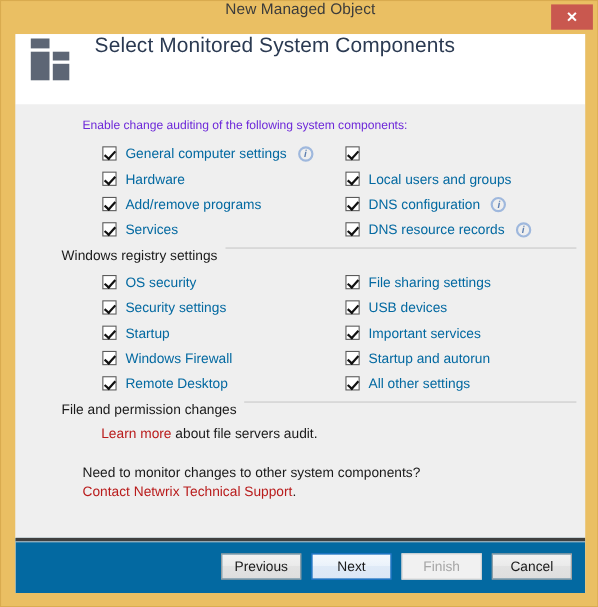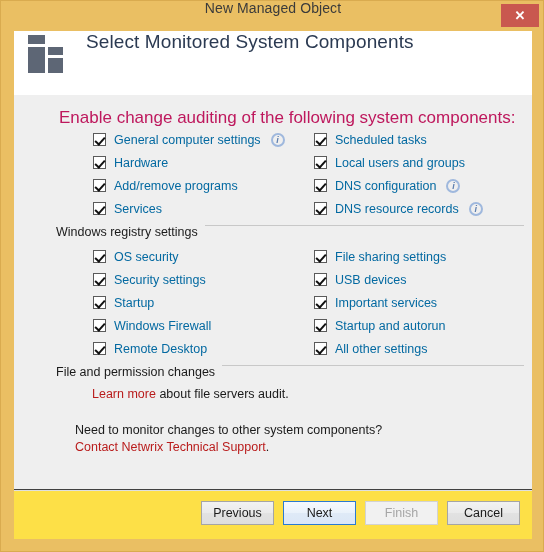--- a/index.html
+++ b/index.html
@@ -106,24 +106,24 @@
   .content {
     position: relative;
     height: 394px;
     background: #efefef;
     padding: 0;
     box-sizing: border-box;
   }
 
   .intro {
     position: absolute;
-    left: 45px;
+    left: 61px;
     top: 13px;
-    font-size: 17px;
-    color: #be185d;
+    font-size: 11px;
+    color: #6d28d9;
   }
 
   
   .group-head {
     position: absolute;
     left: 42px;
     right: 8px;
     display: flex;
     align-items: flex-start;
     font-size: 12.5px;
@@ -196,22 +196,22 @@
   }
   a.link {
     color: #b91c1c;
     cursor: pointer;
   }
 
   
   .footer {
     position: relative;
     height: 50px;
-    background: #fde047;
-    border-top: 1px solid #404040;
+    background: #0369a1;
+    border-top: 3px solid #404040;
     box-shadow: inset 0 1px 0 #dfdfdf;
   }
   .btn-row {
     position: absolute;
     right: 12px;
     top: 11px;
     display: flex;
     gap: 9px;
   }
   .btn {
@@ -282,21 +282,20 @@
           </div>
           <div class="cb-row">
             <span class="cbox checked"></span>
             <span class="cb-label">Services</span>
           </div>
         </div>
 
       <div class="cb-col" style="left:300px; top:33px;" id="sys-right">
           <div class="cb-row">
             <span class="cbox checked"></span>
-            <span class="cb-label">Scheduled tasks</span>
           </div>
           <div class="cb-row">
             <span class="cbox checked"></span>
             <span class="cb-label">Local users and groups</span>
           </div>
           <div class="cb-row">
             <span class="cbox checked"></span>
             <span class="cb-label">DNS configuration</span>
             <span class="info-icon">i</span>
           </div>

